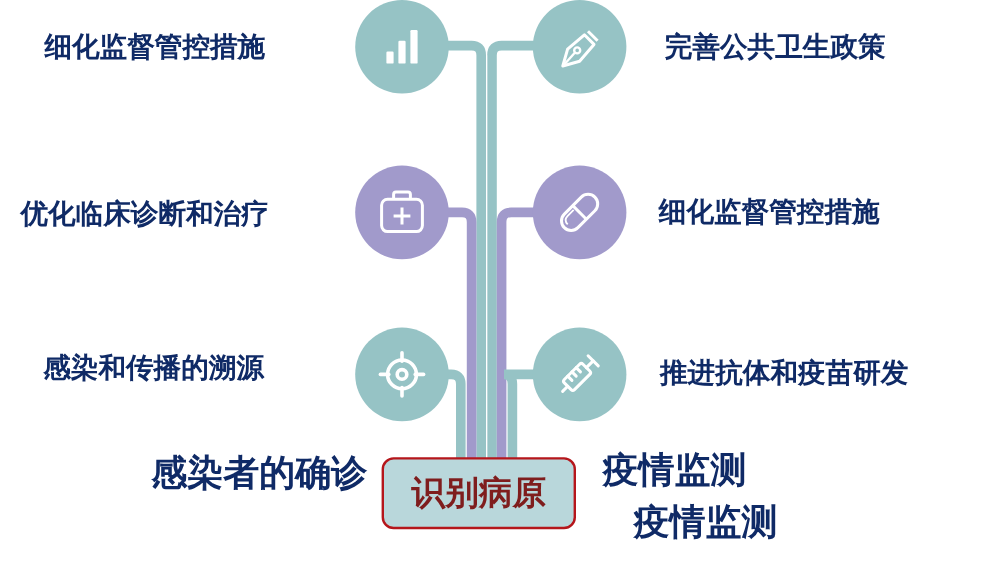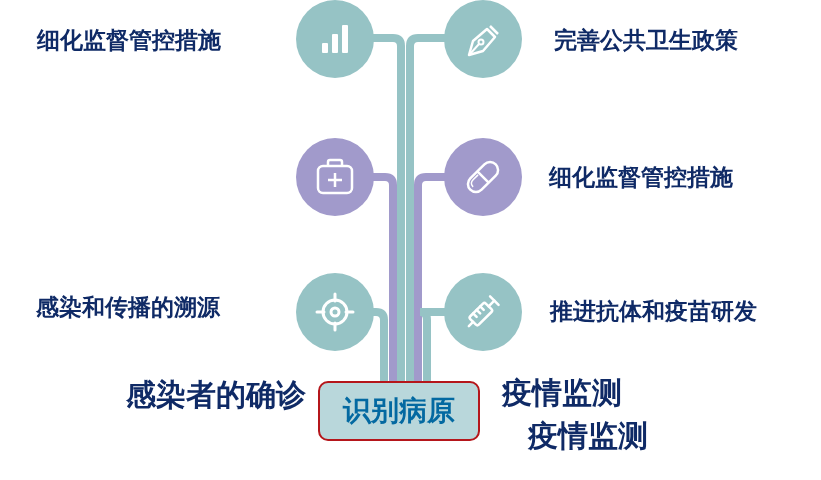--- a/index.html
+++ b/index.html
@@ -12,21 +12,21 @@
   .circle svg { width: 44px; height: 44px; }
   .teal { background: #96c3c5; }
   .purple { background: #a19acb; }
   .label { position: absolute; color: #0f2a66; font-weight: bold; font-size: 23px;
            white-space: nowrap; letter-spacing: 0px; line-height: 30px; }
   .label.small { font-size: 30px; }
   .center-box { position: absolute; left: 318px; top: 381px; width: 162px; height: 60px;
                 background: #b9d7db; border: 2px solid #b5161b; border-radius: 10px;
                 display: flex; align-items: center; justify-content: center;
                 box-sizing: border-box; }
-  .center-box span { color: #0369a1; font-weight: bold; font-size: 28px; }
+  .center-box span { color: #7f1d1d; font-weight: bold; font-size: 28px; }
 </style>
 </head>
 <body>
 
 <div class="stage">
 
   <svg class="lines" width="821" height="480">
 
     <path d="M336,38 L393,38 Q401,38 401,46 L401,382" fill="none" stroke="#96c3c5" stroke-width="8"></path>
     <path d="M482,38 L418,38 Q410,38 410,46 L410,382" fill="none" stroke="#96c3c5" stroke-width="8"></path>
@@ -91,20 +91,21 @@
         <line x1="38" y1="16" x2="38" y2="28"></line>
         <line x1="8" y1="22" x2="2" y2="22"></line>
         <line x1="14" y1="16" x2="14" y2="21"></line>
         <line x1="19" y1="16" x2="19" y2="21"></line>
         <line x1="24" y1="16" x2="24" y2="21"></line>
       </g>
     </svg>
   </div>
 
   <div class="label" style="left:37px; top:25px;">细化监督管控措施</div>
+  <div class="label" style="left:17px; top:164px;">优化临床诊断和治疗</div>
   <div class="label" style="left:36px; top:292px;">感染和传播的溯源</div>
 
   <div class="label" style="left:554px; top:25px;">完善公共卫生政策</div>
   <div class="label" style="left:549px; top:162px;">细化监督管控措施</div>
   <div class="label" style="left:550px; top:296px;">推进抗体和疫苗研发</div>
 
   <div class="label small" style="left:126px; top:380px;">感染者的确诊</div>
   <div class="label small" style="left:502px; top:378px;">疫情监测</div>
   <div class="label small" style="left:504px; top:421px;margin-left:24px;">疫情监测</div>
 

